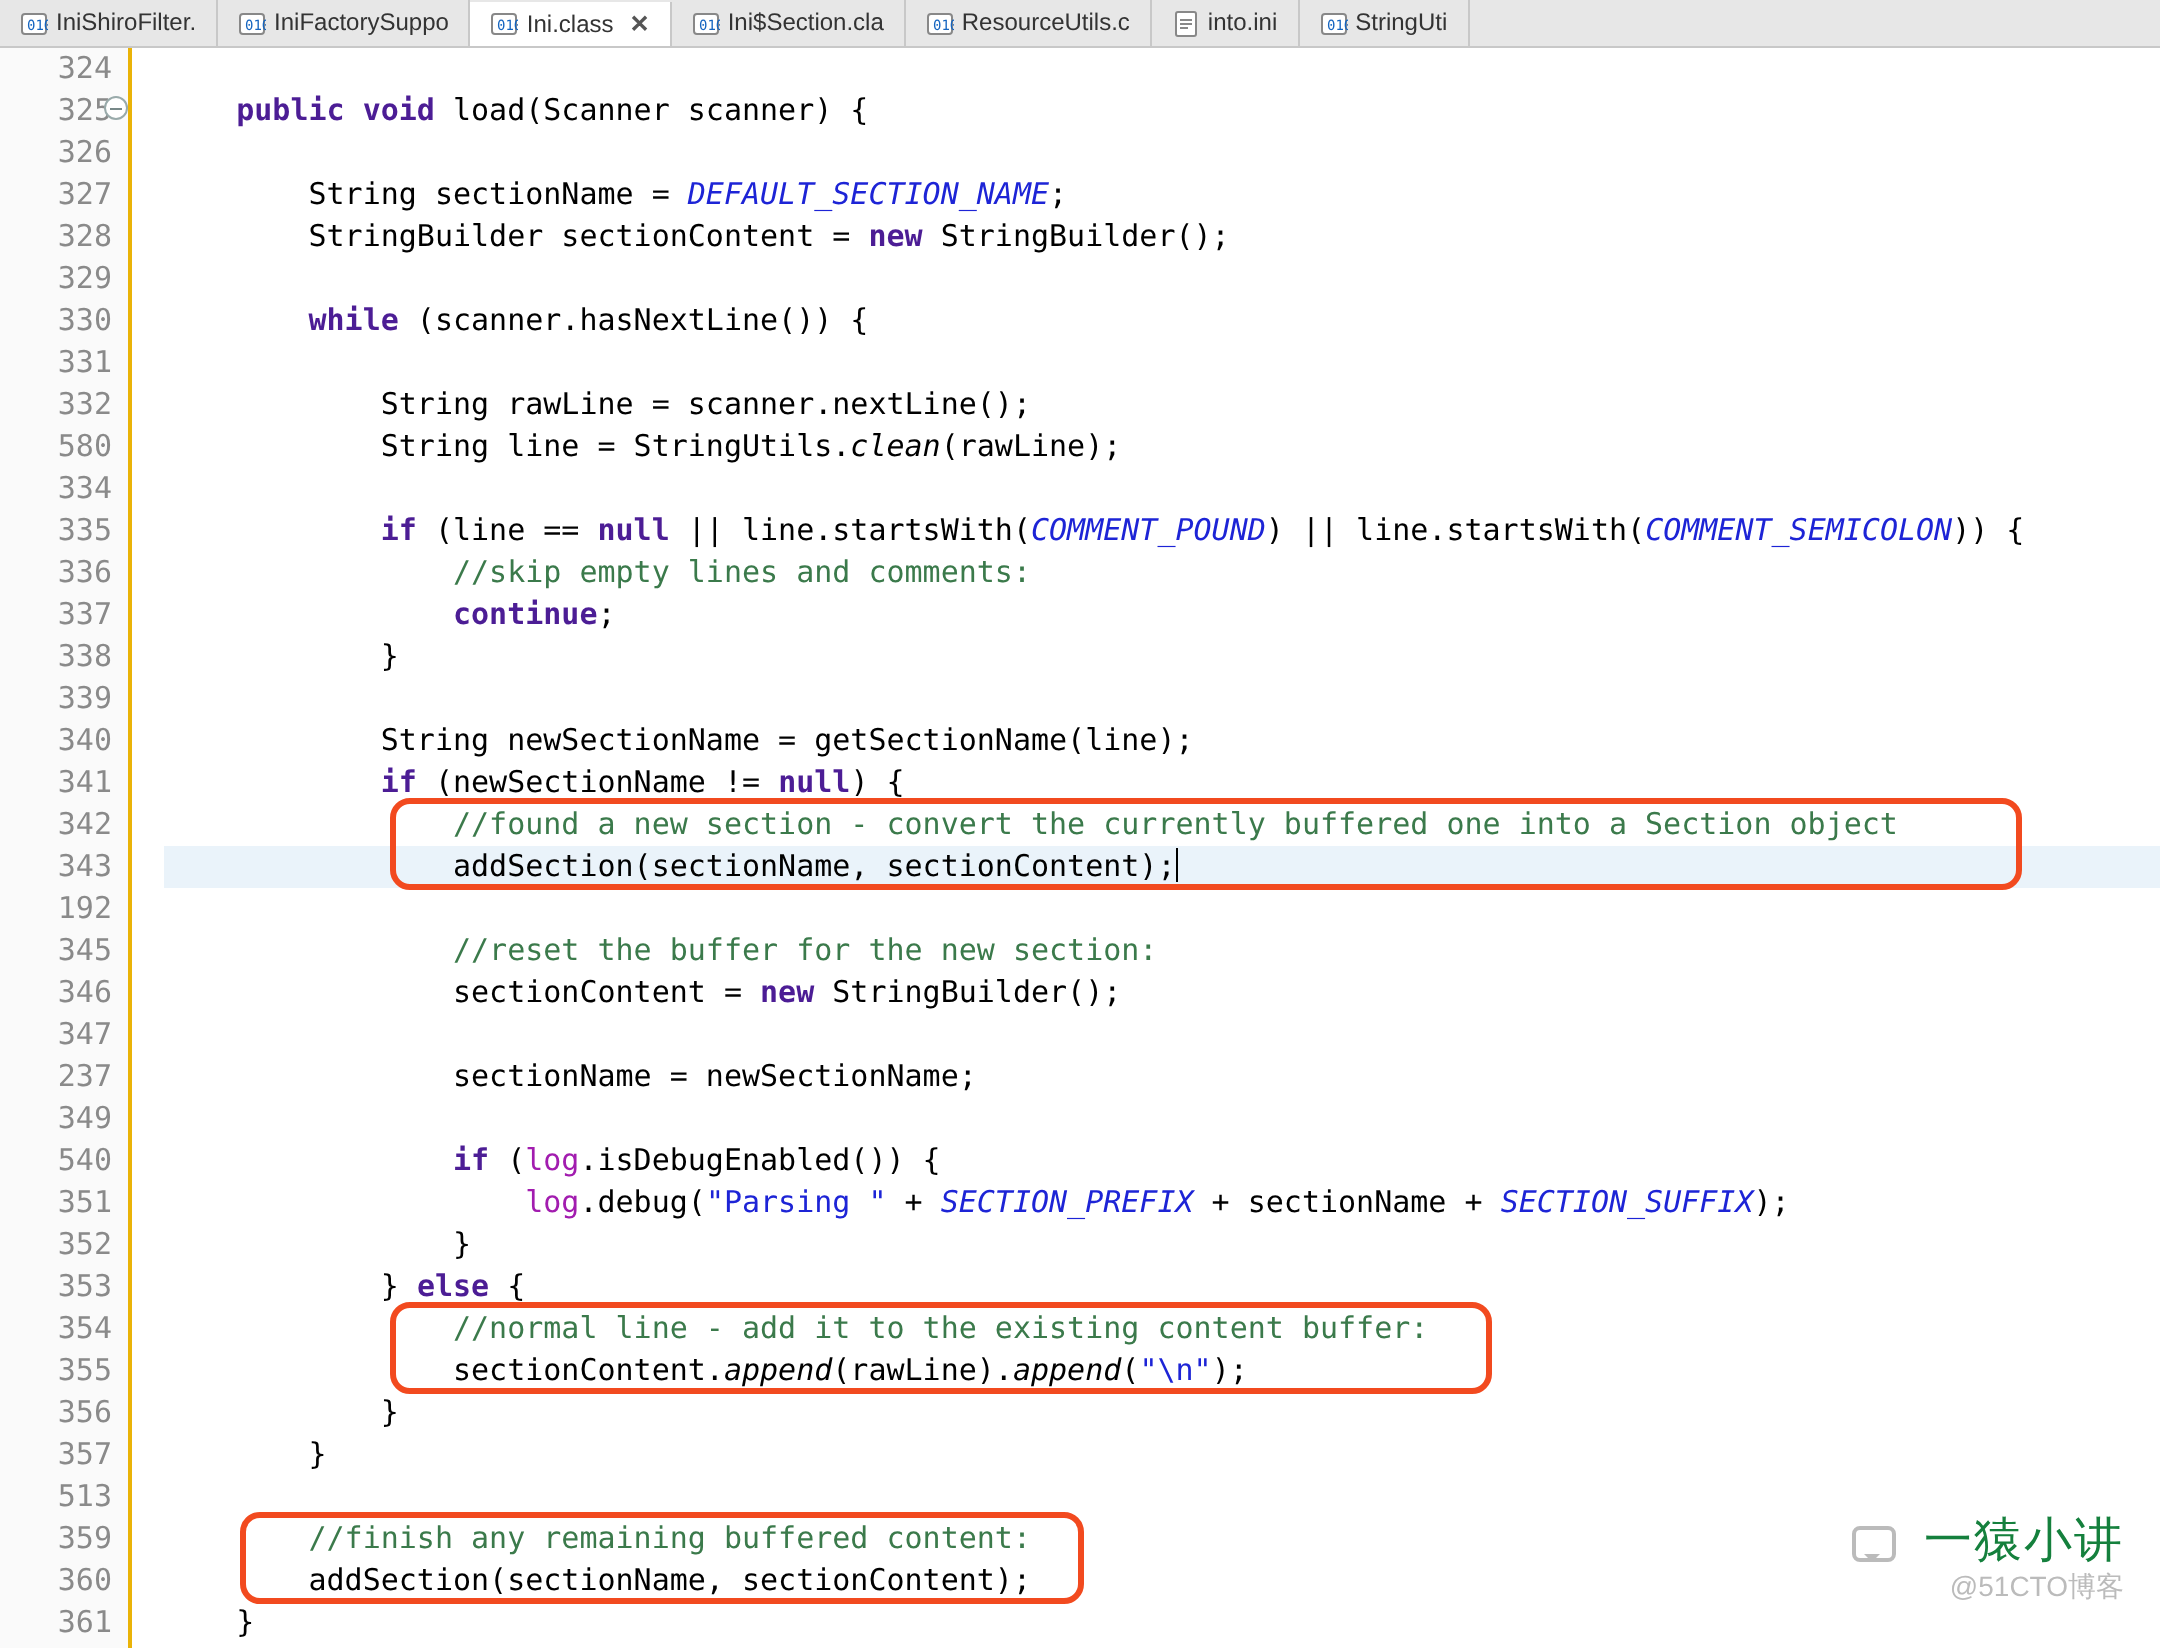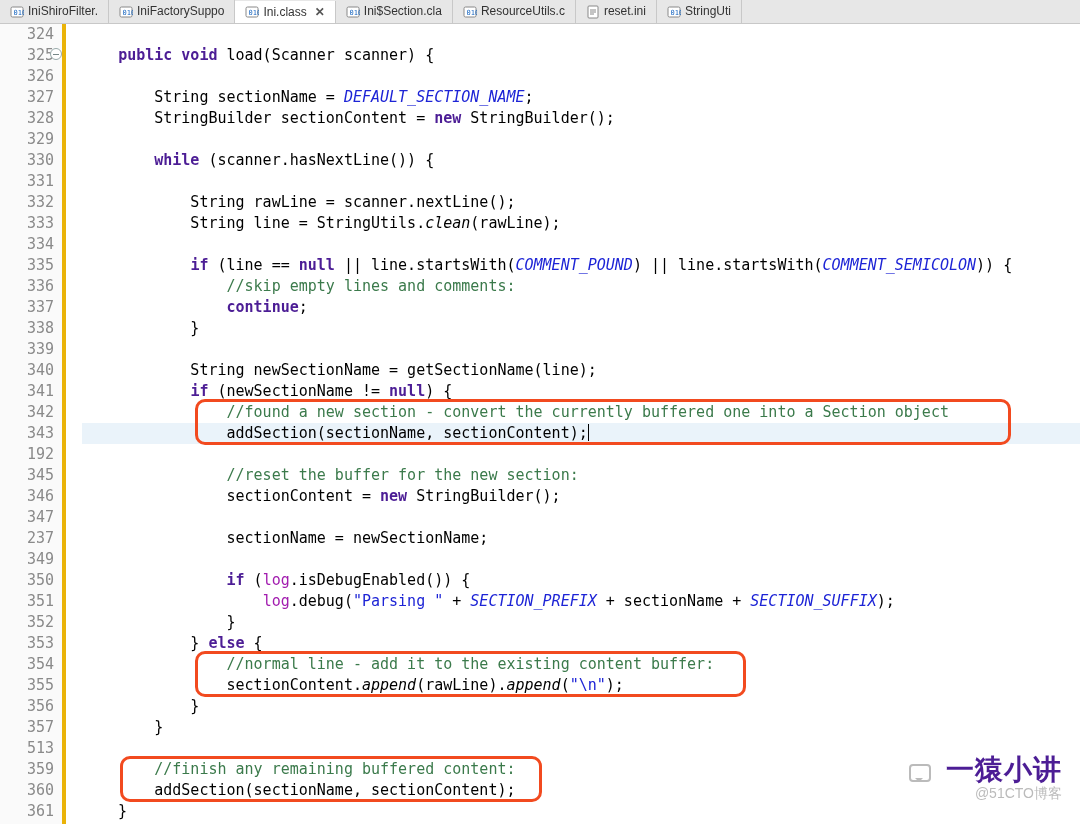--- a/index.html
+++ b/index.html
@@ -59,21 +59,21 @@
     height: calc(824px - 24px);
     position: relative;
   }
   .gutter {
     width: 66px;
     background: #fafafa;
     color: #8a8a8a;
     text-align: right;
     padding: 0 8px 0 0;
     font-family: Menlo, Consolas, monospace;
-    border-right: 4px solid #eab308;
+    border-right: 2px solid #eab308;
     user-select: none;
   }
   .gutter .ln { height: 21px; position: relative; }
   .fold-circle {
     position: absolute;
     right: -8px;
     top: 3px;
     width: 12px; height: 12px;
     border: 1px solid #9aa;
     border-radius: 50%;
@@ -131,23 +131,23 @@
     bottom: 20px;
     color: #bbb;
     font-family: -apple-system, "PingFang SC", sans-serif;
     font-size: 14px;
     text-align: right;
     line-height: 22px;
     pointer-events: none;
     z-index: 10;
   }
   .watermark .top {
-    font-size: 28px;
-    font-weight: 700;
-    color: #4c1d95;
+    font-size: 24px;
+    font-weight: 400;
+    color: #15803d;
     letter-spacing: 1px;
   }
   .watermark .chat-ic {
     display:inline-block; width:22px; height:18px;
     border:2px solid #bbb; border-radius:4px;
     position:relative; vertical-align:-3px; margin-right:6px;
   }
   .watermark .chat-ic::after{
     content:""; position:absolute; left:4px; bottom:-6px;
     border:4px solid transparent; border-top-color:#bbb;
@@ -205,21 +205,21 @@
     </div>
     <div class="tab">
       <span class="icon">
         <svg width="14" height="14" viewBox="0 0 14 14">
           <rect x="2" y="1" width="10" height="12" rx="1" fill="#fff" stroke="#888"></rect>
           <line x1="4" y1="5" x2="10" y2="5" stroke="#888"></line>
           <line x1="4" y1="7" x2="10" y2="7" stroke="#888"></line>
           <line x1="4" y1="9" x2="8" y2="9" stroke="#888"></line>
         </svg>
       </span>
-      <span>reset.ini</span>
+      <span>into.ini</span>
     </div>
     <div class="tab">
       <span class="icon">
         <svg width="14" height="14" viewBox="0 0 14 14">
           <rect x="1" y="2" width="12" height="10" rx="1.5" fill="#fff" stroke="#888" stroke-width="1"></rect>
           <text x="3.5" y="10" font-size="7" font-family="monospace" fill="#1565c0">010</text>
         </svg>
       </span>
       <span>StringUti</span>
     </div>
@@ -229,38 +229,38 @@
   <div class="gutter" id="gutter">
       <div class="ln">324</div>
       <div class="ln">325<span class="fold-circle"></span></div>
       <div class="ln">326</div>
       <div class="ln">327</div>
       <div class="ln">328</div>
       <div class="ln">329</div>
       <div class="ln">330</div>
       <div class="ln">331</div>
       <div class="ln">332</div>
-      <div class="ln">333</div>
+      <div class="ln">580</div>
       <div class="ln">334</div>
       <div class="ln">335</div>
       <div class="ln">336</div>
       <div class="ln">337</div>
       <div class="ln">338</div>
       <div class="ln">339</div>
       <div class="ln">340</div>
       <div class="ln">341</div>
       <div class="ln">342</div>
       <div class="ln">343</div>
       <div class="ln">192</div>
       <div class="ln">345</div>
       <div class="ln">346</div>
       <div class="ln">347</div>
       <div class="ln">237</div>
       <div class="ln">349</div>
-      <div class="ln">350</div>
+      <div class="ln">540</div>
       <div class="ln">351</div>
       <div class="ln">352</div>
       <div class="ln">353</div>
       <div class="ln">354</div>
       <div class="ln">355</div>
       <div class="ln">356</div>
       <div class="ln">357</div>
       <div class="ln">513</div>
       <div class="ln">359</div>
       <div class="ln">360</div>

